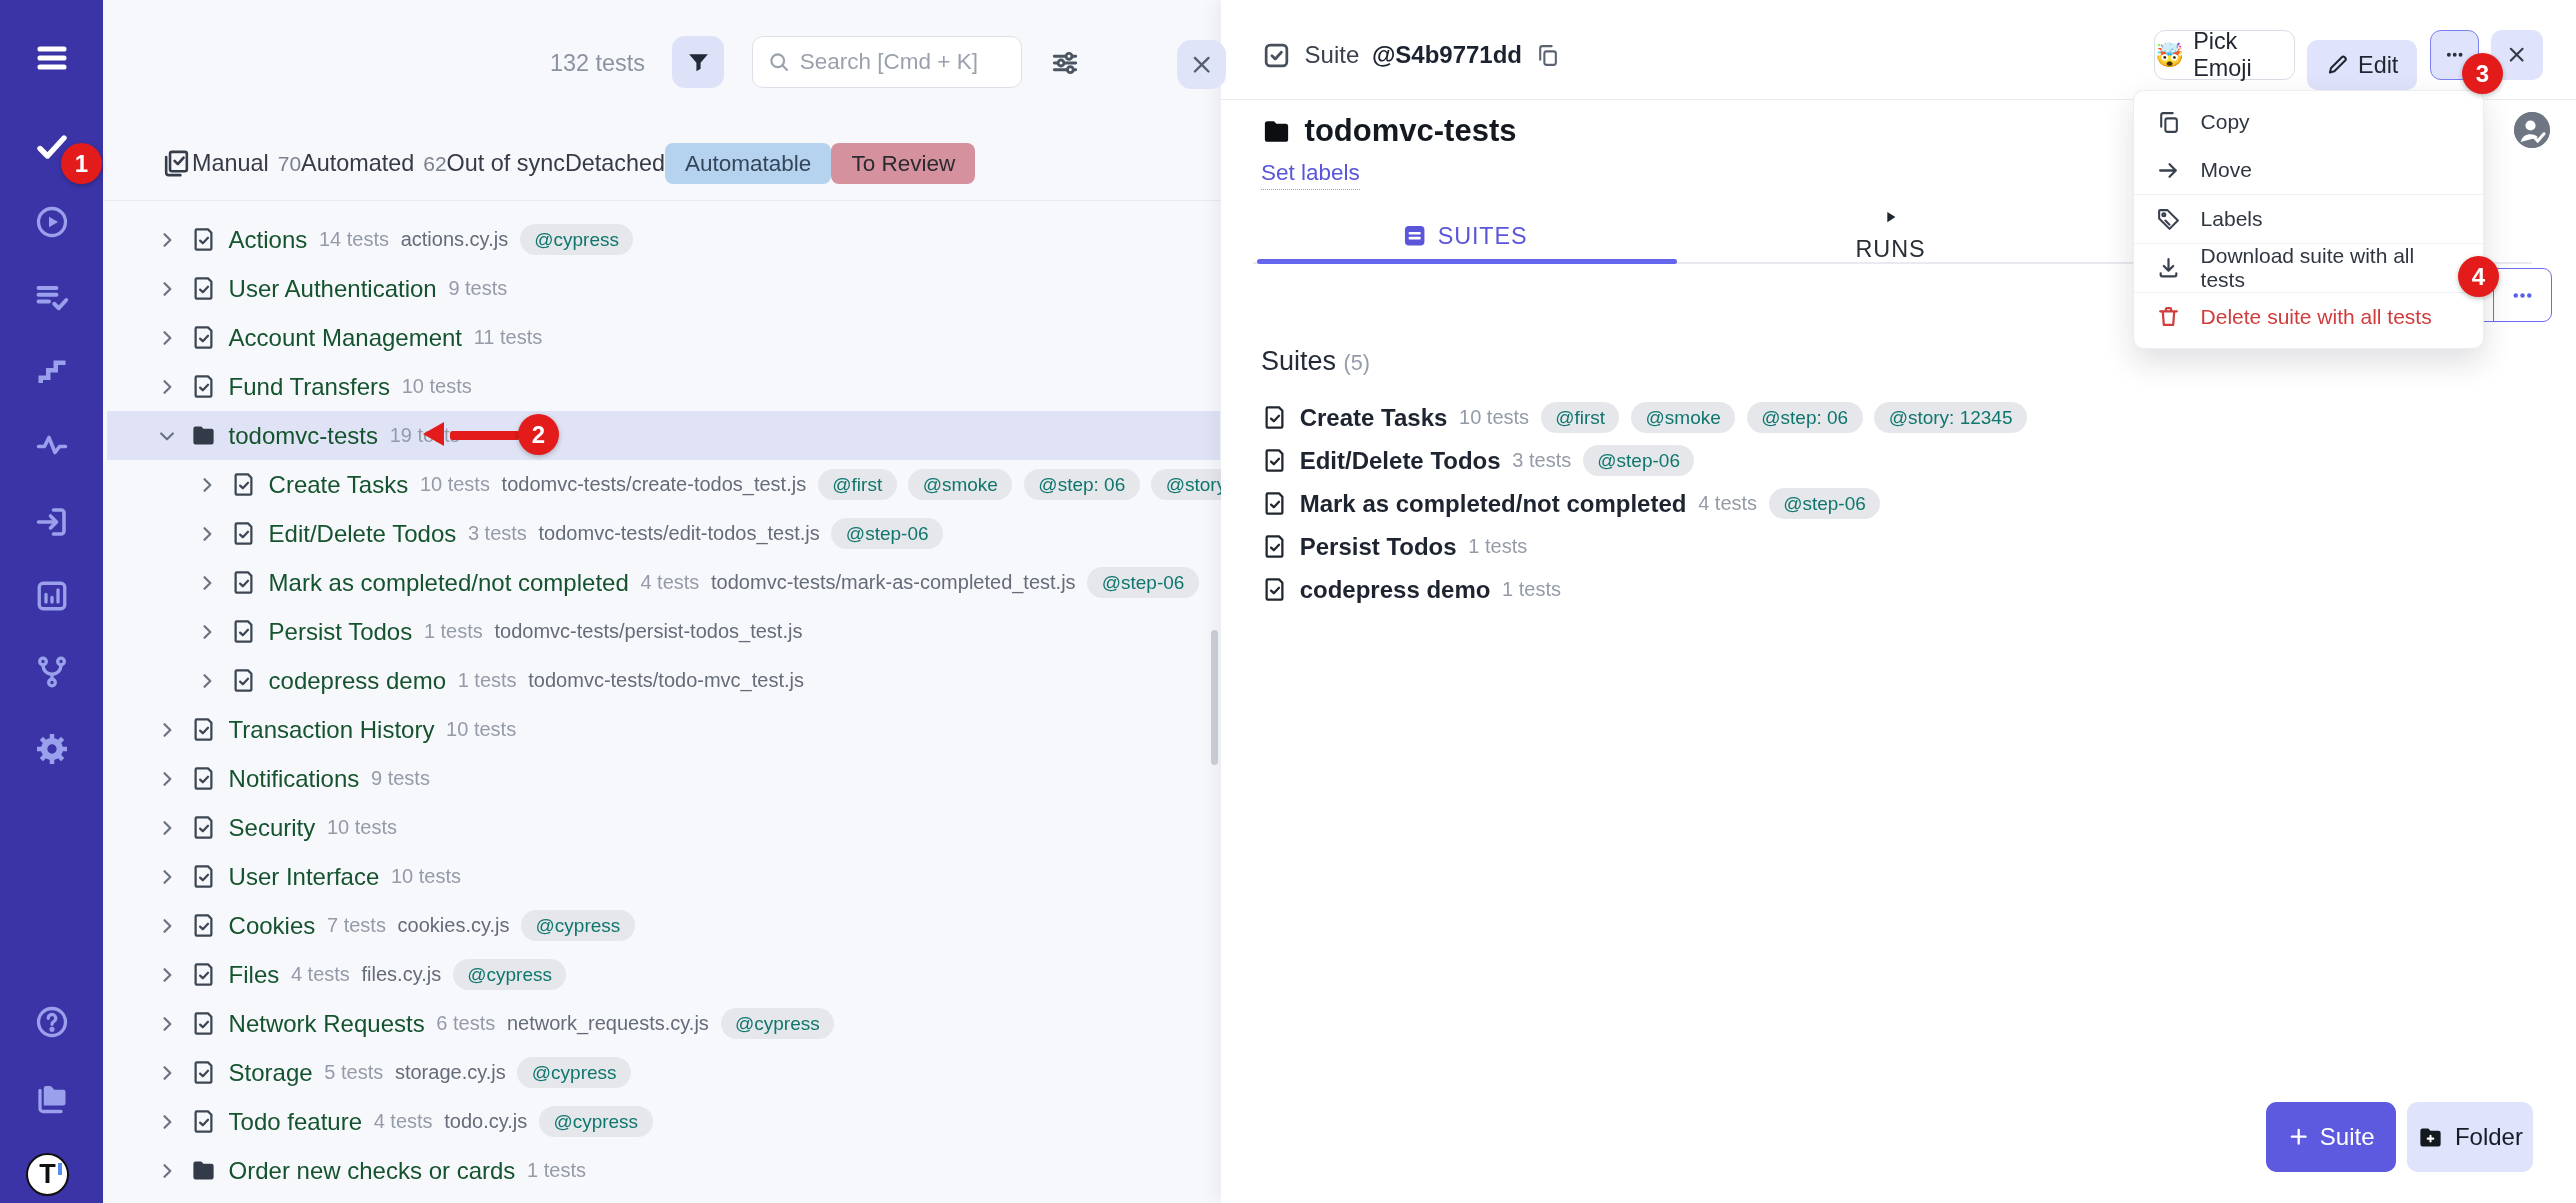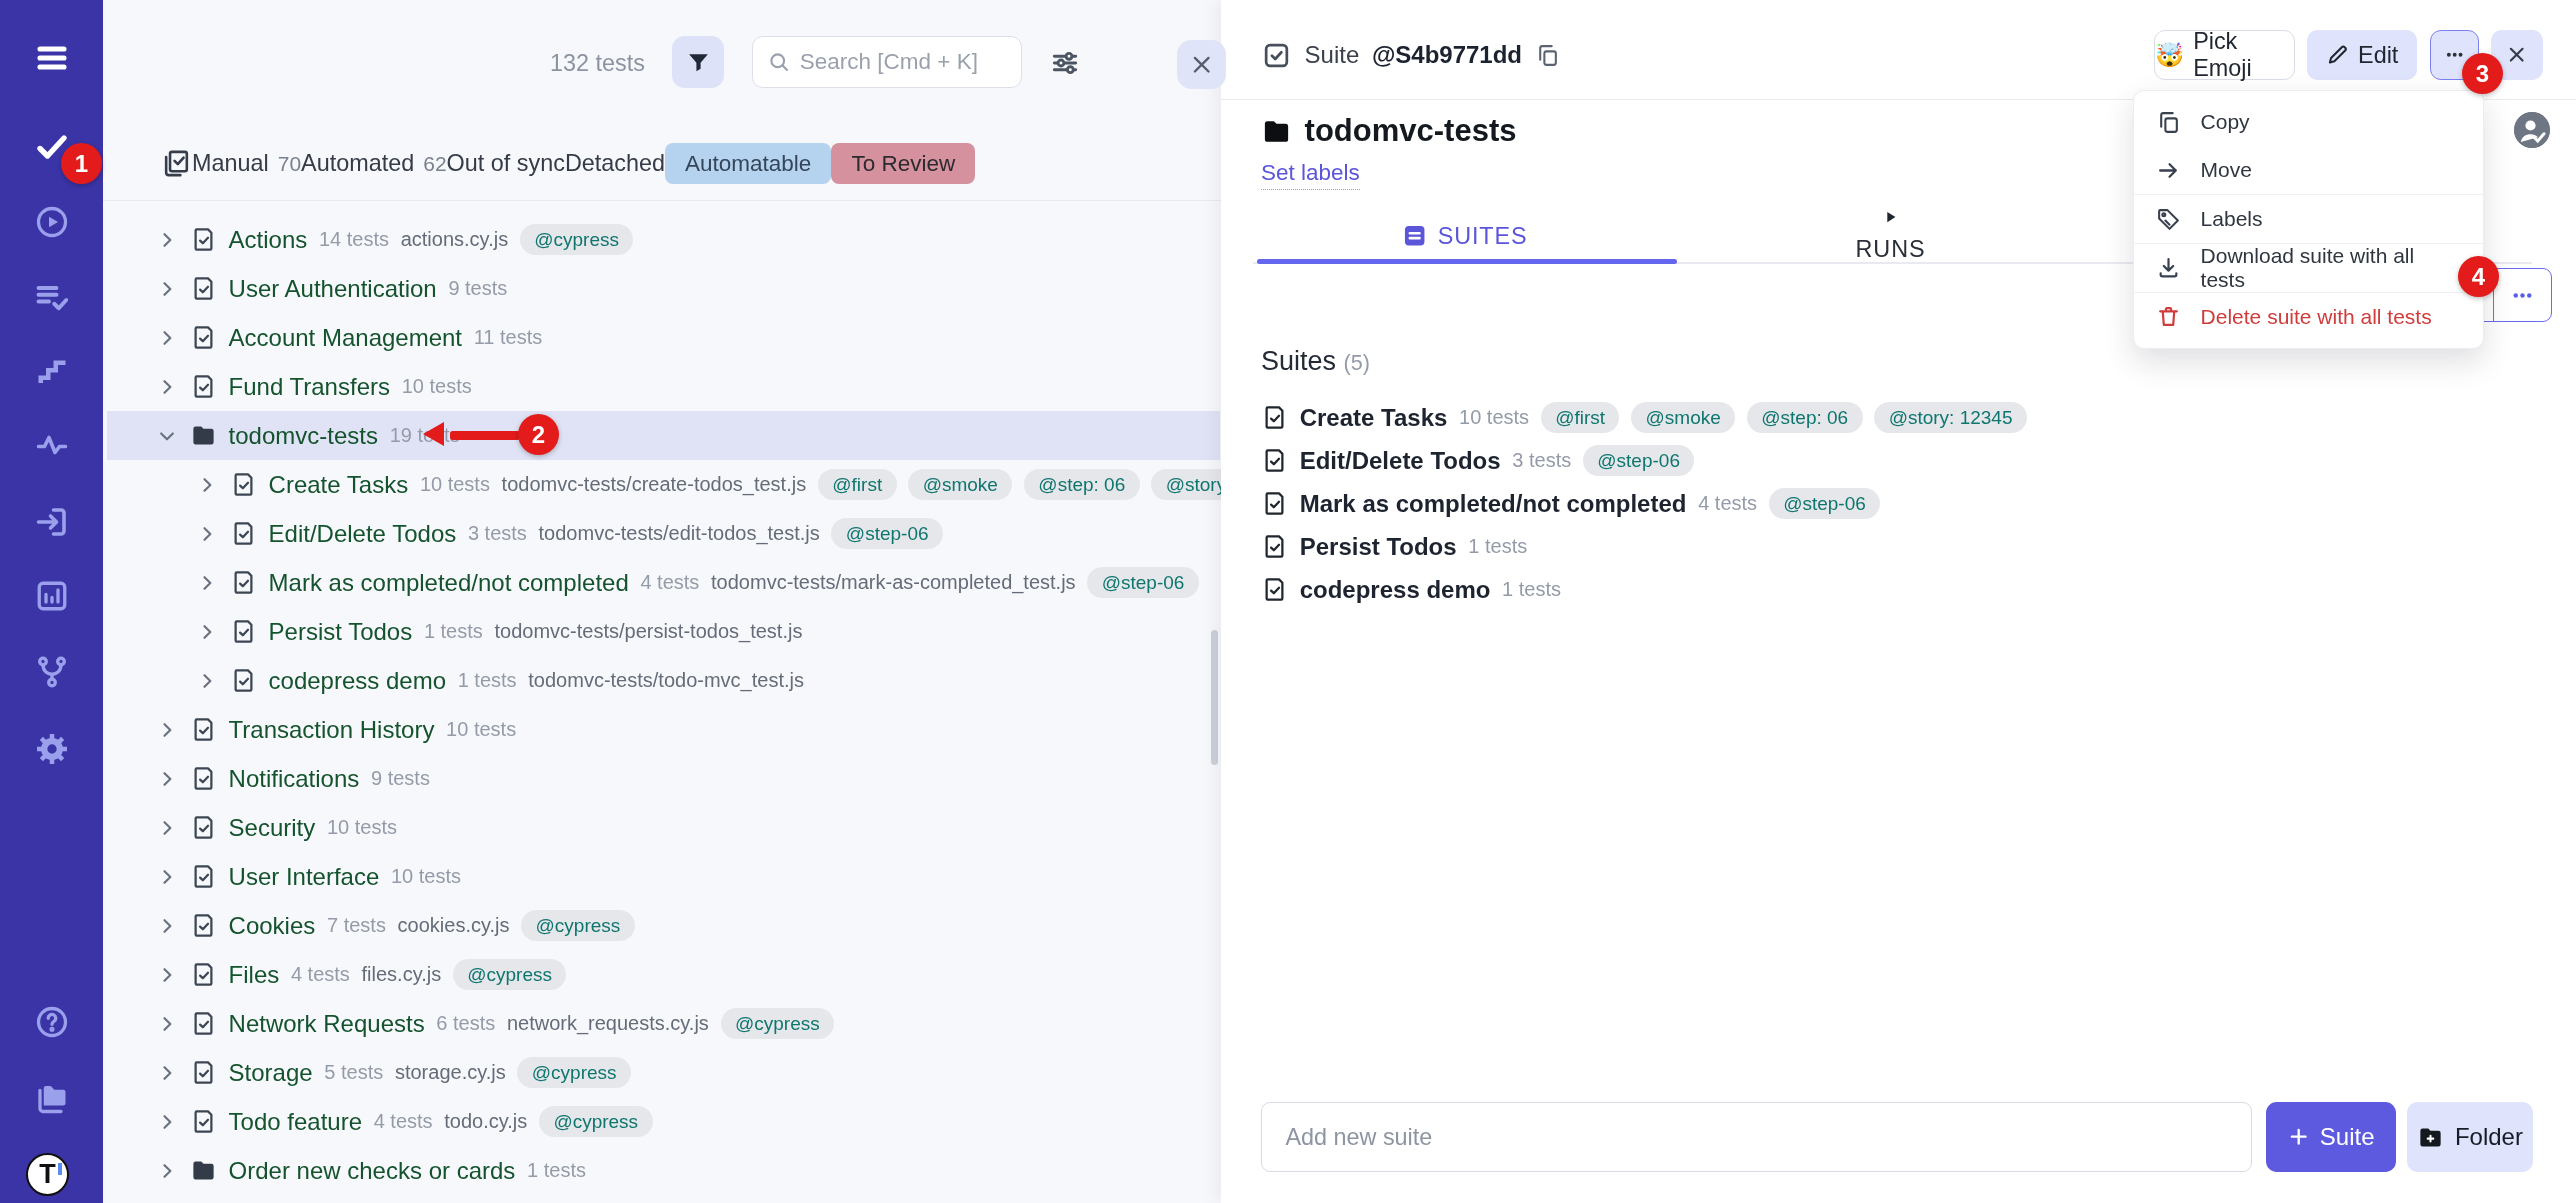--- a/index.html
+++ b/index.html
@@ -62,21 +62,21 @@
   .rp-head { position:absolute; left:40px; top:30px; height:50px; display:flex; align-items:center; gap:12.6px; }
   .rp-head .hicon { width:31px; height:31px; color:#474f5c; }
   .rp-suite-label { font-size:24px; color:#3a414d; }
   .rp-suite-id { font-size:24px; font-weight:bold; color:#1c2330; }
   .rp-copy { width:25px; height:25px; color:#5b6370; }
   .rp-divider { position:absolute; left:0; top:99px; width:1355px; height:0.9px; background:#e9ebf0; }
 
   .btn { height:50px; border-radius:10.8px; display:flex; align-items:center; justify-content:center; gap:9px; font-size:23.4px; color:#1f2630; }
   .btn svg { width:23.4px; height:23.4px; }
   .btn-emoji { position:absolute; left:933px; top:30px; width:141px; background:#fff; border:1.8px solid #d9dde6; }
-  .btn-edit  { position:absolute; left:1086px; top:30px; width:110px; background:#dfe3fb; }
+  .btn-edit  { position:absolute; left:1086px; top:40px; width:110px; background:#dfe3fb; }
   .btn-dots  { position:absolute; left:1209px; top:30px; width:49px;  background:#dfe3fb; border:1.8px solid #7b7ff0; }
   .btn-close { position:absolute; left:1270px; top:30px; width:52px;  background:#dfe3fb; }
   .btn-close svg { color:#353c48; }
 
   .rp-folder-title { position:absolute; left:40px; top:113px; display:flex; align-items:center; gap:12.6px; }
   .rp-folder-title .ficon { width:31px; height:31px; color:#0c0e12; }
   .rp-folder-name { font-size:31px; font-weight:bold; color:#14181f; }
   .set-labels { position:absolute; left:40px; top:160px; font-size:22.5px; color:#5a55d9; border-bottom:1.8px dotted #9b98ec; padding-bottom:2.7px; }
 
   .tabs { position:absolute; left:32px; top:209px; width:850px; height:54px; display:flex; }
@@ -802,21 +802,20 @@
               <path d="M9 13l2.4 2.4L16 10.5"></path>
             </svg>
           </span>
           <span class="sname">codepress demo</span>
           <span class="tcount">1 tests</span>
 
         </div>
       </div>
 
     <div class="add-row">
-      <input class="add-input" type="text" placeholder="Add new suite" style="">
       <div class="btn-suite">
         <svg viewBox="0 0 24 24" fill="none" stroke="#fff" stroke-width="2.4" stroke-linecap="round">
             <path d="M12 5v14M5 12h14"></path>
           </svg>
         <span>Suite</span>
       </div>
       <div class="btn-folder">
         <svg viewBox="0 0 24 24">
             <path d="M3 6a2 2 0 0 1 2-2h5l2 2h7a2 2 0 0 1 2 2v10a2 2 0 0 1-2 2H5a2 2 0 0 1-2-2z" fill="#14181f"></path>
             <path d="M12 10.5v5M9.5 13h5" stroke="#fff" stroke-width="1.8" stroke-linecap="round"></path>

